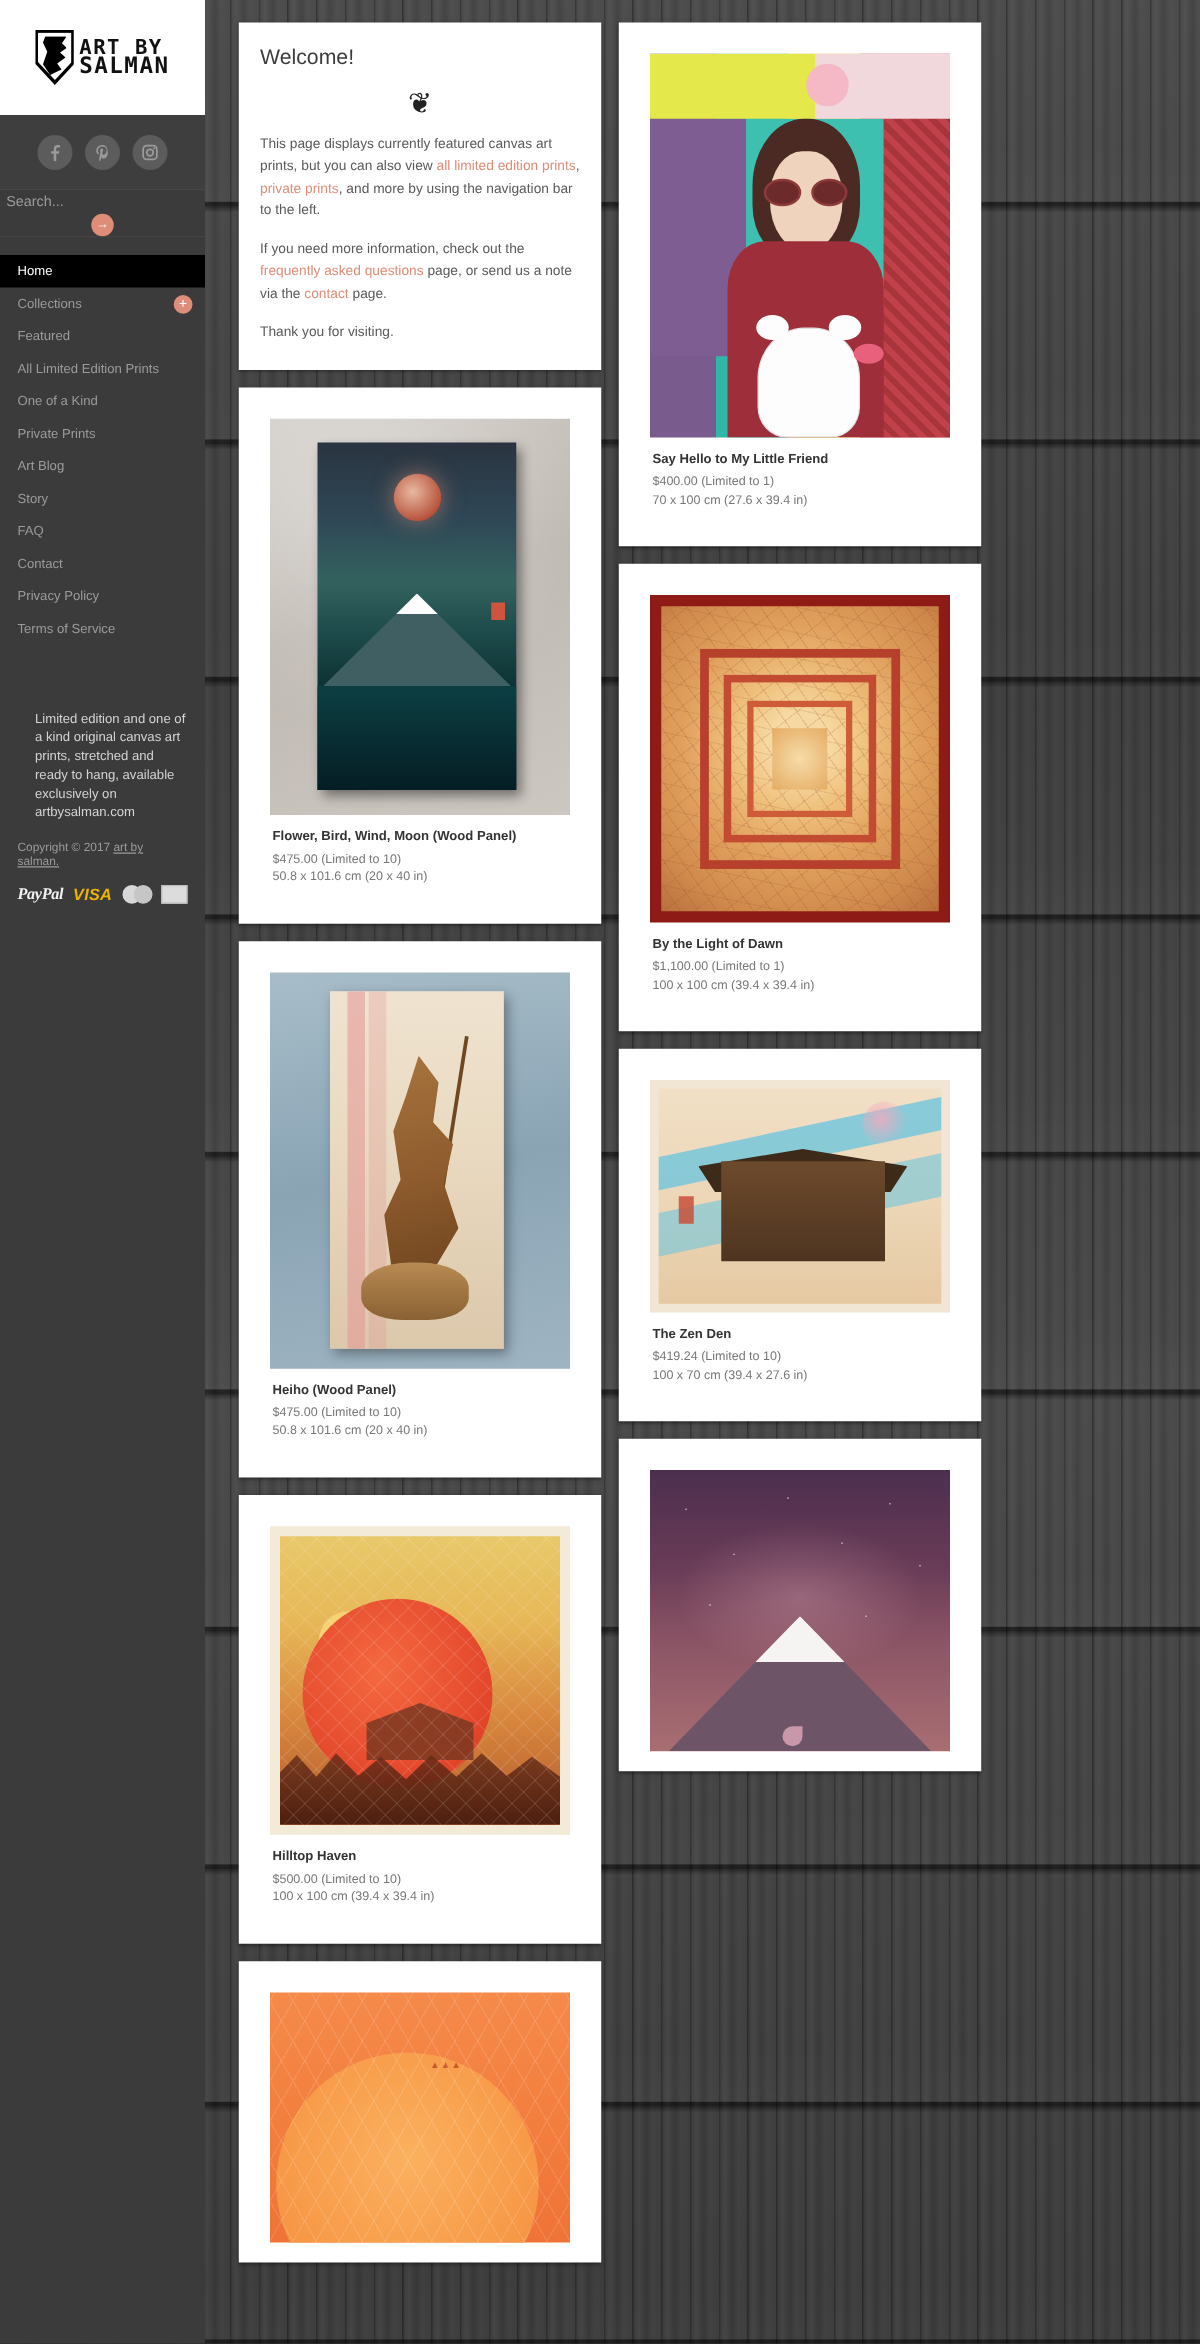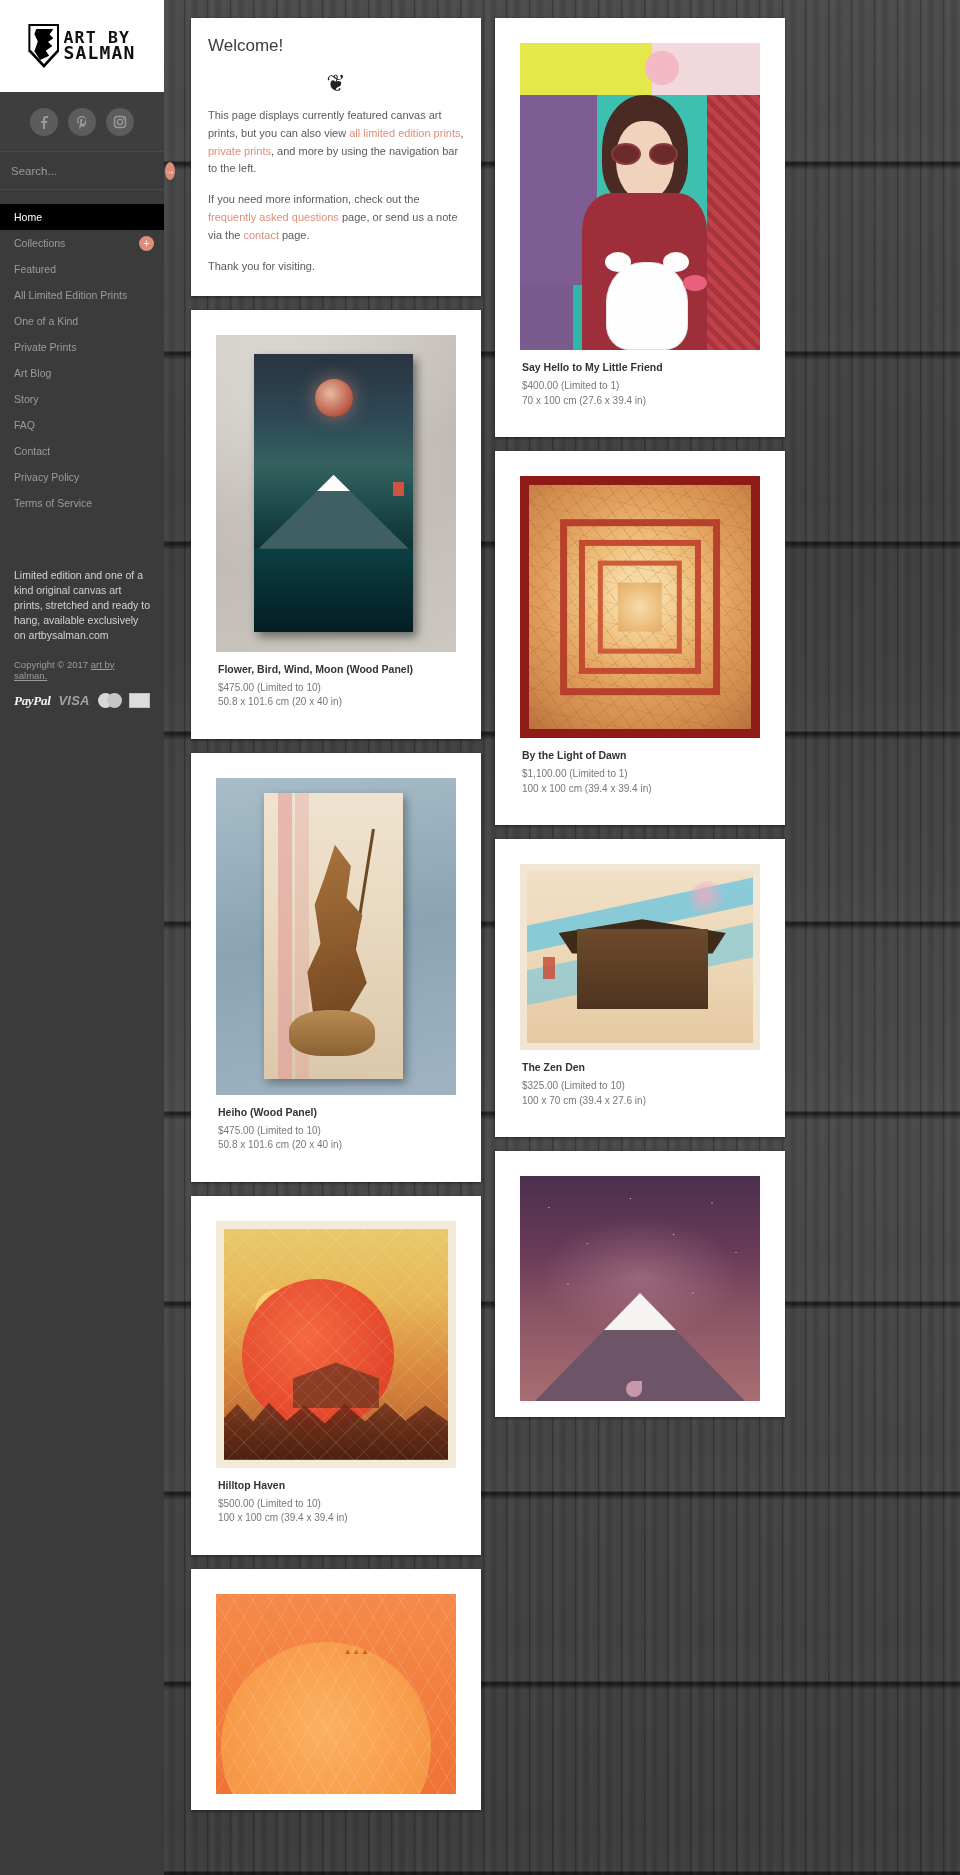--- a/index.html
+++ b/index.html
@@ -102,20 +102,21 @@
   .social-ico svg { display:block; }
 
   .search-row {
     height: 39px;
     border-top: 1px solid #484848;
     border-bottom: 1px solid #484848;
     display: flex;
     align-items: center;
     padding: 0 11px;
     background: #3b3b3b;
+    flex-direction: column;
   }
   .search-row input {
     flex: 1;
     background: transparent;
     border: none;
     outline: none;
     color: #9b9b9b;
     font-size: 11.5px;
     font-family: "Liberation Sans", sans-serif;
   }
@@ -151,21 +152,21 @@
     width: 15px; height: 15px;
     border-radius: 50%;
     background: #dd8d78;
     color: #fff;
     font-size: 11px;
     display: flex; align-items: center; justify-content: center;
     line-height: 1;
   }
 
   .side-footer {
-    padding: 52px 14px 0 14px;
+    padding: 52px 14px 0 28px;
     color: #d3d3d3;
     font-size: 10.5px;
     line-height: 1.42;
   }
   .copyright {
     padding: 16px 14px 0 14px;
     color: #9b9b9b;
     font-size: 9.5px;
   }
   .copyright a { color: #9b9b9b; }
@@ -177,21 +178,21 @@
   }
   .pay-paypal {
     color: #f2f2f2;
     font-family: "Liberation Serif", serif;
     font-style: italic;
     font-weight: bold;
     font-size: 13px;
     letter-spacing: -0.3px;
   }
   .pay-visa {
-    color: #a3a3a3;
+    color: #eab308;
     font-family: "Liberation Sans", sans-serif;
     font-style: italic;
     font-weight: bold;
     font-size: 13px;
     letter-spacing: 0.2px;
   }
   .pay-mc { position: relative; width: 24px; height: 15px; }
   .pay-mc i {
     position: absolute; top: 0;
     width: 15px; height: 15px; border-radius: 50%;
@@ -847,21 +848,21 @@
               <div class="band b2"></div>
             <div class="blossom"></div>
             <div class="roof"></div>
               <div class="temple"></div>
             <div class="stamp"></div>
           </div>
         </div>
       </div>
       <div class="caption">
         <div class="title">The Zen Den</div>
-        <div class="meta">$325.00 (Limited to 10)</div>
+        <div class="meta">$419.24 (Limited to 10)</div>
         <div class="meta">100 x 70 cm (39.4 x 27.6 in)</div>
       </div>
     </article>
 
     <article class="card art-card">
       <div class="art-frame">
         <div class="art-img art-aurora">
           <div class="glow"></div>
             <div class="stars"></div>
           <div class="mtn"></div>

